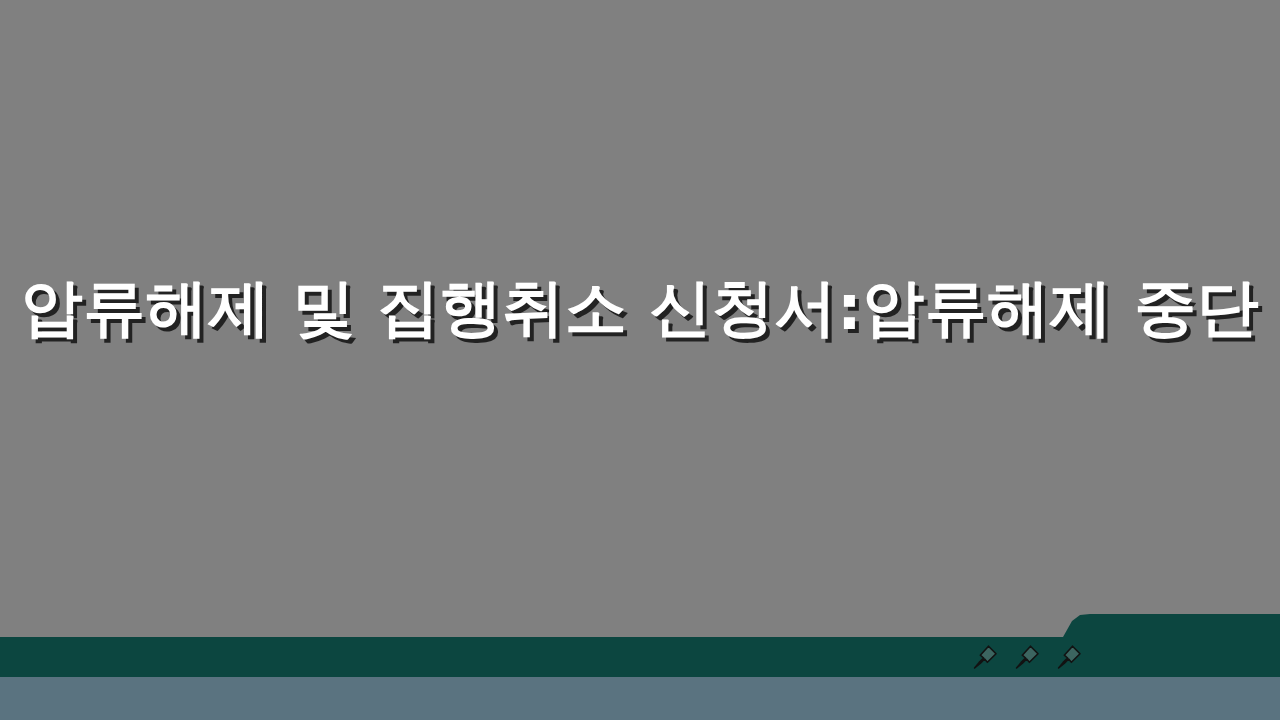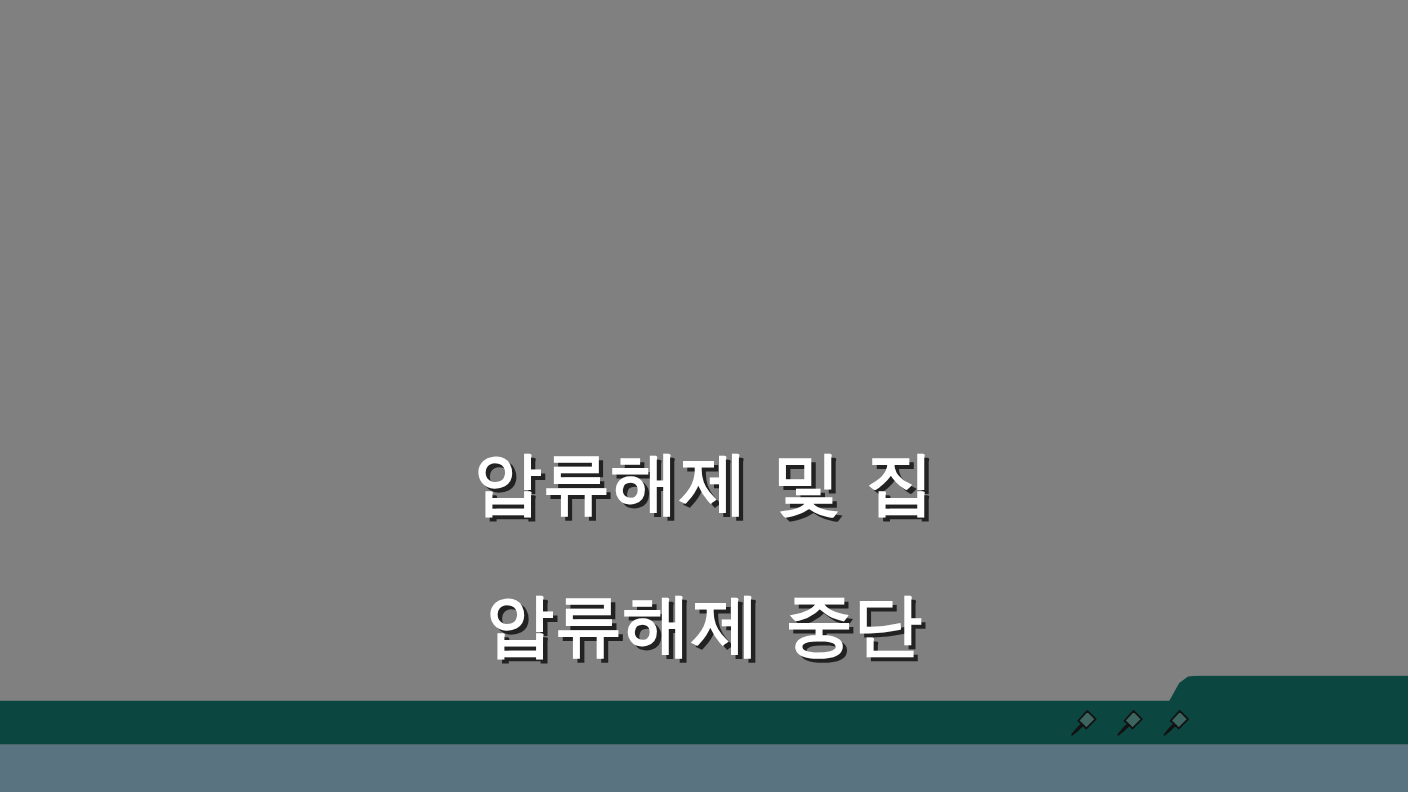--- a/index.html
+++ b/index.html
@@ -24,26 +24,25 @@
   }
 
   
   #title-block {
     position: absolute;
     left: 0;
     top: 0;
     width: 1280px;
     height: 614px;
     display: flex;
-    flex-direction: column;
+    flex-direction: row;
     align-items: center;
-    justify-content: flex-end;
+    justify-content: center;
     box-sizing: border-box;
     padding: 0 200px;
-    gap: 36px;
   }
 
   .title-line {
     display: block;
     width: 100%;
     text-align: center;
     color: #ffffff;
     font-family: "DejaVu Sans", "Liberation Sans", sans-serif;
     font-weight: bold;
     font-size: 62px;
@@ -108,20 +107,21 @@
     height: 26px;
   }
 </style>
 </head>
 <body>
 
 <div id="slide">
 
   <div id="title-block">
     <span class="title-line">압류해제 및 집</span>
+    <span class="title-line">행취소 신청서:</span>
     <span class="title-line">압류해제 중단</span>
   </div>
 
   <div id="bottom-deco">
 
     <div id="slate-strip"></div>
 
     <div id="teal-band"></div>
 
     <div id="pins">

